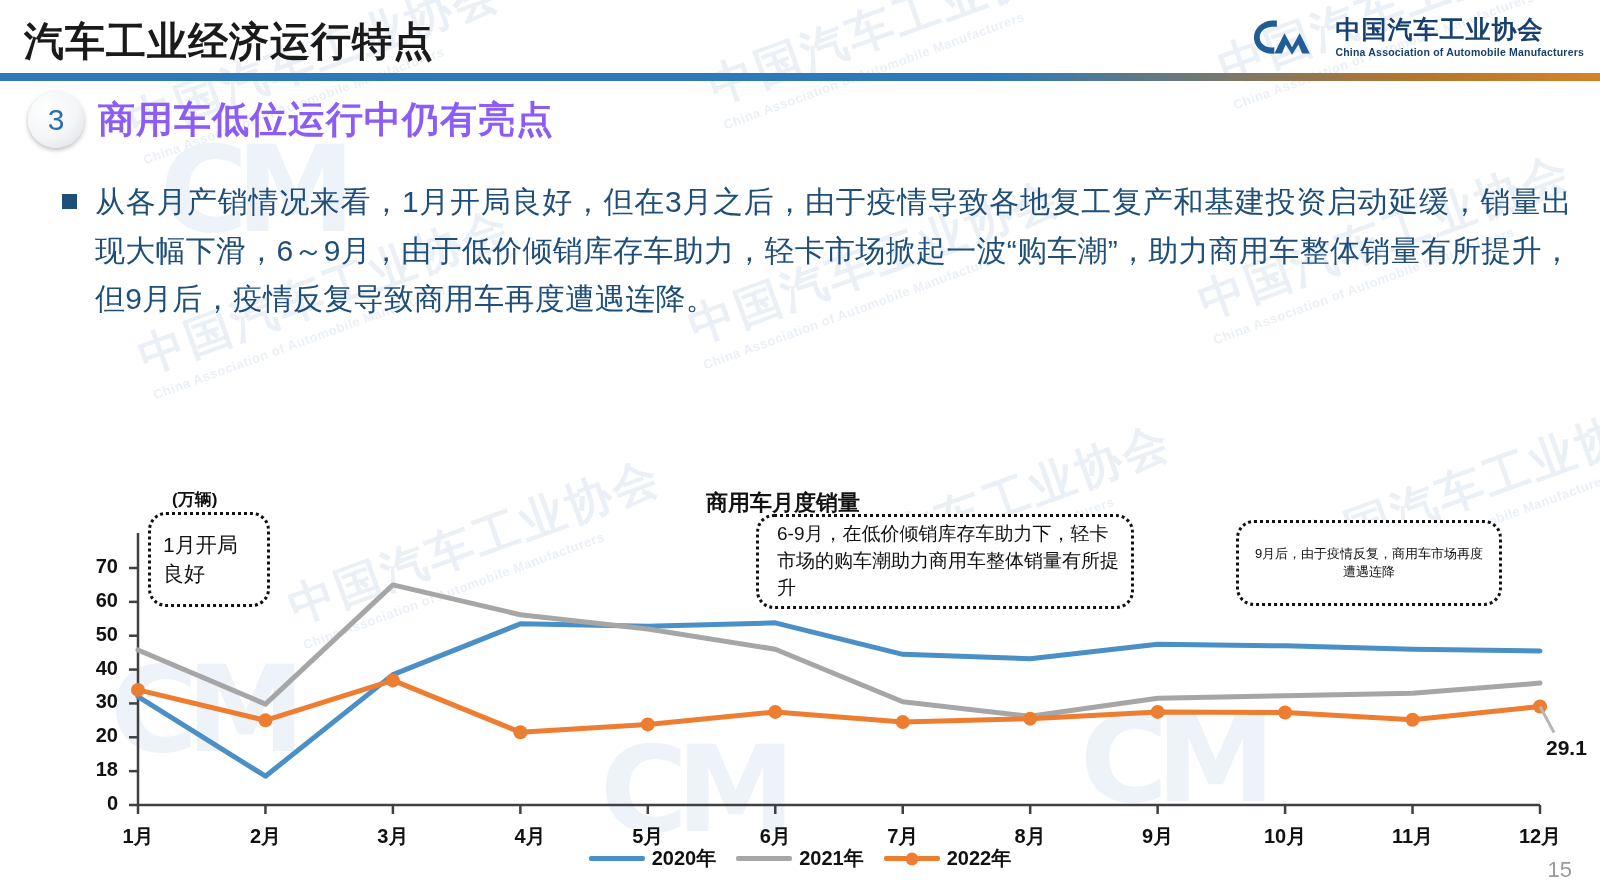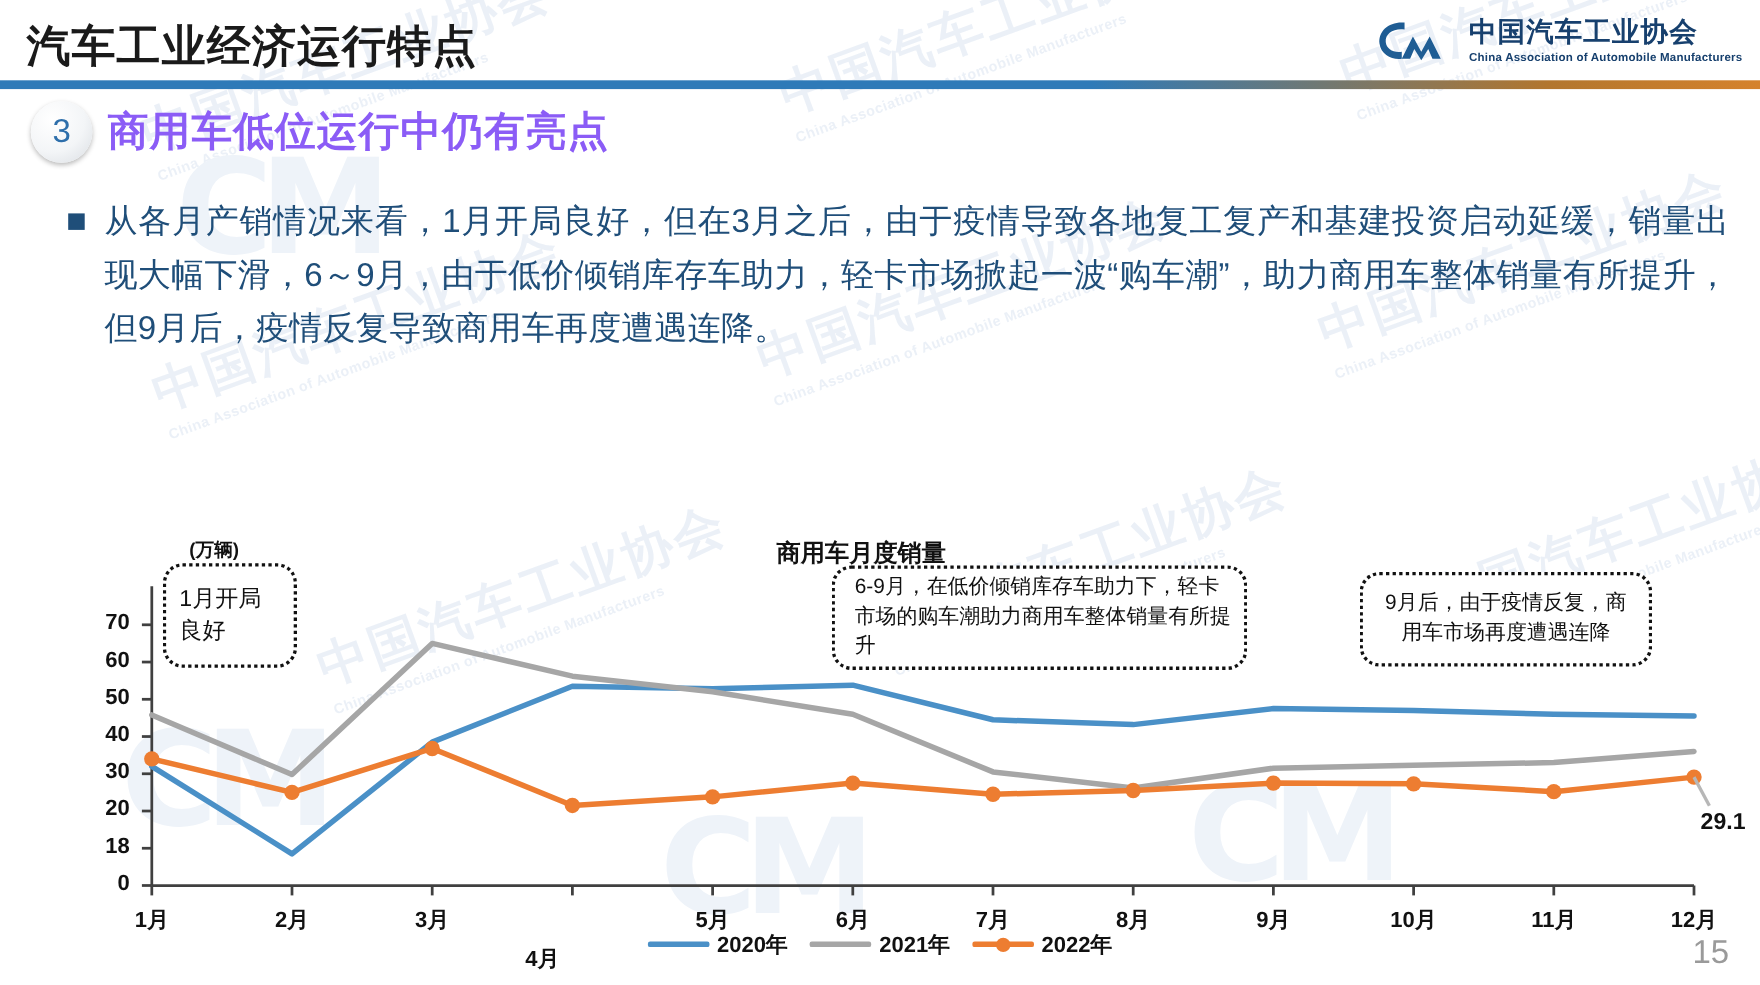--- a/index.html
+++ b/index.html
@@ -97,21 +97,21 @@
     border:3px dotted #111;
     border-radius:18px;
     background:#fff;
     box-sizing:border-box;
     display:flex; align-items:center; justify-content:center;
     color:#111;
     padding:8px 12px;
   }
   #callout-1{ left:148px; top:42px; width:122px; height:95px; font-size:21px; line-height:1.35; }
   #callout-2{ left:756px; top:44px; width:378px; height:95px; font-size:19px; line-height:1.42; text-align:left; justify-content:flex-start; padding-left:18px;}
-  #callout-3{ left:1236px; top:50px; width:266px; height:86px; font-size:19px; line-height:1.42; text-align:center; }
+  #callout-3{ left:1236px; top:50px; width:266px; height:86px; font-size:13px; line-height:1.42; text-align:center; }
 
   .plot{ position:absolute; left:0; top:0; width:1600px; height:420px; }
 
   .ylab, .xlab{
     position:absolute; font-size:20px; font-weight:700; color:#111;
   }
   .ylab{ text-align:right; width:42px; }
   .xlab{ text-align:center; width:70px; }
 
   .endlabel{
@@ -125,21 +125,21 @@
   .leg-item{ display:flex; align-items:center; gap:7px; }
   .leg-line{ width:56px; height:5px; border-radius:2px; position:relative; }
   .leg-dot{
     position:absolute; left:50%; top:50%; transform:translate(-50%,-50%);
     width:13px; height:13px; border-radius:50%;
   }
   .leg-txt{ font-size:20px; font-weight:700; color:#111; }
 
   .pagenum{
     position:absolute; right:28px; bottom:12px;
-    font-size:30px; color:#9a9a9a; z-index:3;
+    font-size:22px; color:#9a9a9a; z-index:3;
   }
 </style>
 </head>
 <body>
 
 <div class="wm-layer">
   <div class="wm" style="left:120px;  top:95px;  transform:rotate(-20deg);"><span class="cn">中国汽车工业协会</span><span class="en">China Association of Automobile Manufacturers</span></div>
   <div class="wm" style="left:700px;  top:60px;  transform:rotate(-20deg);"><span class="cn">中国汽车工业协会</span><span class="en">China Association of Automobile Manufacturers</span></div>
   <div class="wm" style="left:1210px; top:40px;  transform:rotate(-20deg);"><span class="cn">中国汽车工业协会</span><span class="en">China Association of Automobile Manufacturers</span></div>
   <div class="wm" style="left:130px;  top:330px; transform:rotate(-20deg);"><span class="cn">中国汽车工业协会</span><span class="en">China Association of Automobile Manufacturers</span></div>
@@ -240,21 +240,21 @@
       <div class="ylab" style="left: 76px; top: 220.429px;">30</div>
       <div class="ylab" style="left: 76px; top: 186.571px;">40</div>
       <div class="ylab" style="left: 76px; top: 152.714px; text-align: right;">50</div>
       <div class="ylab" style="left: 76px; top: 118.857px;">60</div>
       <div class="ylab" style="left: 76px; top: 85px;">70</div>
     </div>
   <div id="xlabels">
       <div class="xlab" style="left: 103px; top: 353px;">1月</div>
       <div class="xlab" style="left: 230.455px; top: 353px;">2月</div>
       <div class="xlab" style="left: 357.909px; top: 353px;">3月</div>
-      <div class="xlab" style="left: 458px; top: 353px; margin-top: 35px;">4月</div>
+      <div class="xlab" style="left: 495px; top: 353px;">4月</div>
       <div class="xlab" style="left: 612.818px; top: 353px;">5月</div>
       <div class="xlab" style="left: 740.273px; top: 353px;">6月</div>
       <div class="xlab" style="left: 867.727px; top: 353px;">7月</div>
       <div class="xlab" style="left: 995.182px; top: 353px;">8月</div>
       <div class="xlab" style="left: 1122.64px; top: 353px;">9月</div>
       <div class="xlab" style="left: 1250.09px; top: 353px;">10月</div>
       <div class="xlab" style="left: 1377.55px; top: 353px;">11月</div>
       <div class="xlab" style="left: 1505px; top: 353px;">12月</div>
     </div>
 

